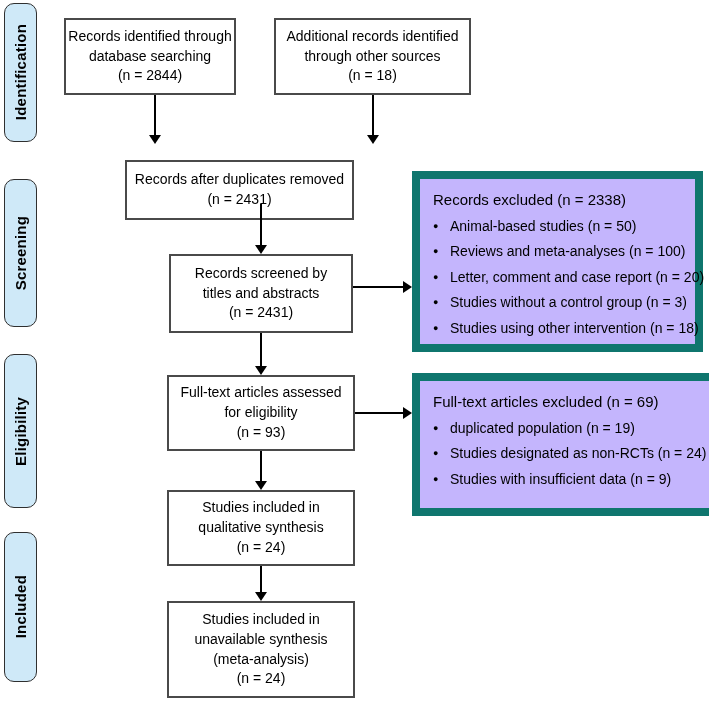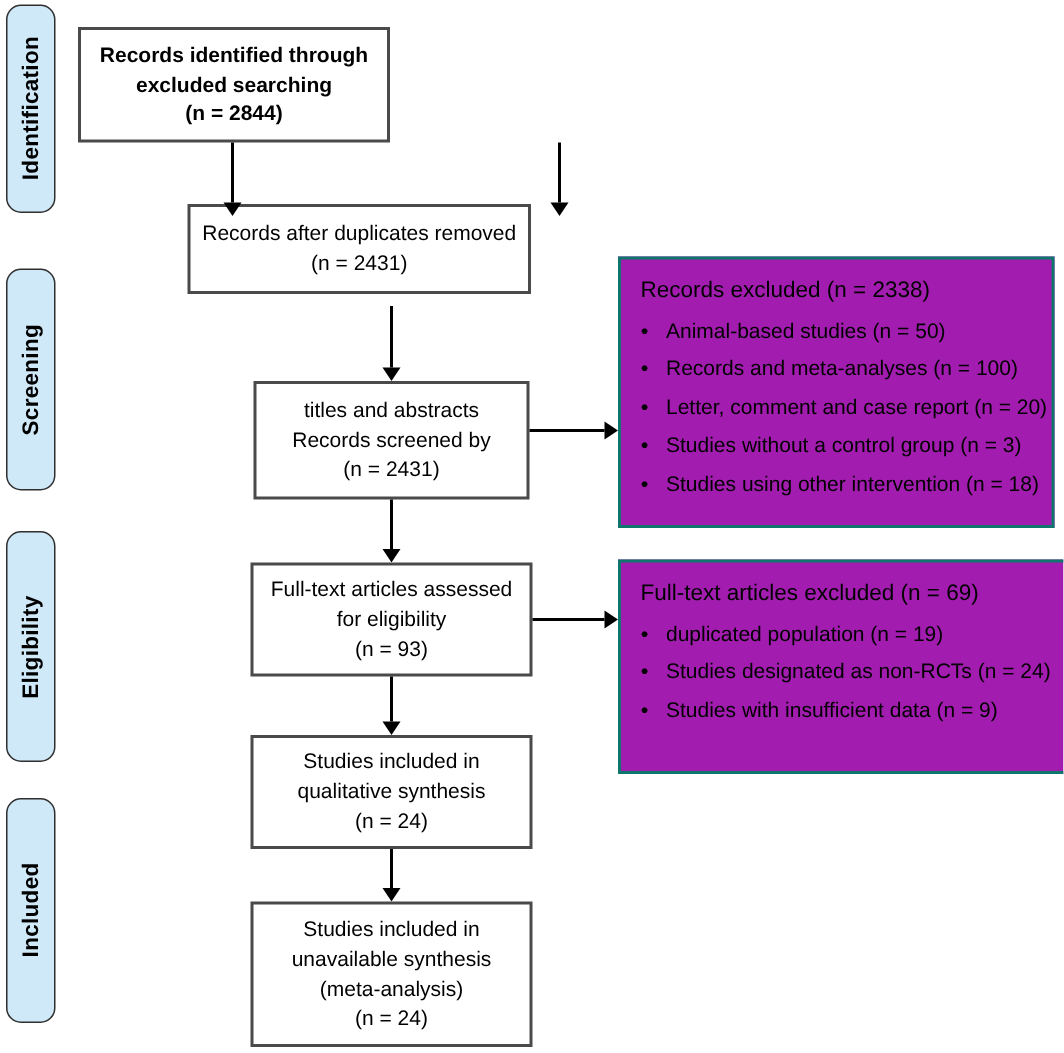--- a/index.html
+++ b/index.html
@@ -49,22 +49,22 @@
     font-size: 14px;
     line-height: 1.42;
     padding: 2px 4px;
   }
   .flowbox > div { white-space: nowrap; }
 
   
   .exclbox {
     position: absolute;
     box-sizing: border-box;
-    background: #a21caf;
-    border: 2px solid #0f766e;
+    background: #c4b5fd;
+    border: 8px solid #0f766e;
     padding: 10px 10px 6px 13px;
     font-size: 15px;
   }
   .excl-title { margin: 2px 0 4px 0; white-space: nowrap; }
   .excl-list {
     list-style: none;
     margin: 0;
     padding: 0;
   }
   .excl-list li {
@@ -125,35 +125,40 @@
   <div class="stage" style="top:179px; height:148px;">
     <span class="stage-text">Screening</span>
   </div>
   <div class="stage" style="top:354px; height:154px;">
     <span class="stage-text">Eligibility</span>
   </div>
   <div class="stage" style="top:532px; height:150px;">
     <span class="stage-text">Included</span>
   </div>
 
-  <div class="flowbox" style="left:52px; top:18px; width:208px; height:77px;font-weight:bold;">
+  <div class="flowbox" style="left:64px; top:18px; width:172px; height:77px;">
       <div>Records identified through</div>
-      <div>excluded searching</div>
+      <div>database searching</div>
       <div>(n = 2844)</div>
     </div>
 
-
-  <div class="flowbox" style="left:125px; top:136px; width:229px; height:60px;">
+  <div class="flowbox" style="left:274px; top:18px; width:197px; height:77px;">
+      <div>Additional records identified</div>
+      <div>through other sources</div>
+      <div>(n = 18)</div>
+    </div>
+
+  <div class="flowbox" style="left:125px; top:160px; width:229px; height:60px;">
       <div>Records after duplicates removed</div>
       <div>(n = 2431)</div>
     </div>
 
   <div class="flowbox" style="left:169px; top:254px; width:184px; height:79px;">
+      <div>Records screened by</div>
       <div>titles and abstracts</div>
-      <div>Records screened by</div>
       <div>(n = 2431)</div>
     </div>
 
   <div class="flowbox" style="left:167px; top:375px; width:188px; height:76px;">
       <div>Full-text articles assessed</div>
       <div>for eligibility</div>
       <div>(n = 93)</div>
     </div>
 
   <div class="flowbox" style="left:167px; top:490px; width:188px; height:76px;">
@@ -166,21 +171,21 @@
       <div>Studies included in</div>
       <div>unavailable synthesis</div>
       <div>(meta-analysis)</div>
       <div>(n = 24)</div>
     </div>
 
   <div class="exclbox" style="left:412px; top:171px; width:291px; height:181px;">
     <div class="excl-title">Records excluded (n = 2338)</div>
     <ul class="excl-list">
         <li>Animal-based studies (n = 50)</li>
-        <li>Records and meta-analyses (n = 100)</li>
+        <li>Reviews and meta-analyses (n = 100)</li>
         <li>Letter, comment and case report (n = 20)</li>
         <li>Studies without a control group (n = 3)</li>
         <li>Studies using other intervention (n = 18)</li>
       </ul>
   </div>
 
   <div class="exclbox" style="left:412px; top:373px; width:334px; height:143px;">
     <div class="excl-title">Full-text articles excluded (n = 69)</div>
     <ul class="excl-list">
         <li>duplicated population (n = 19)</li>

